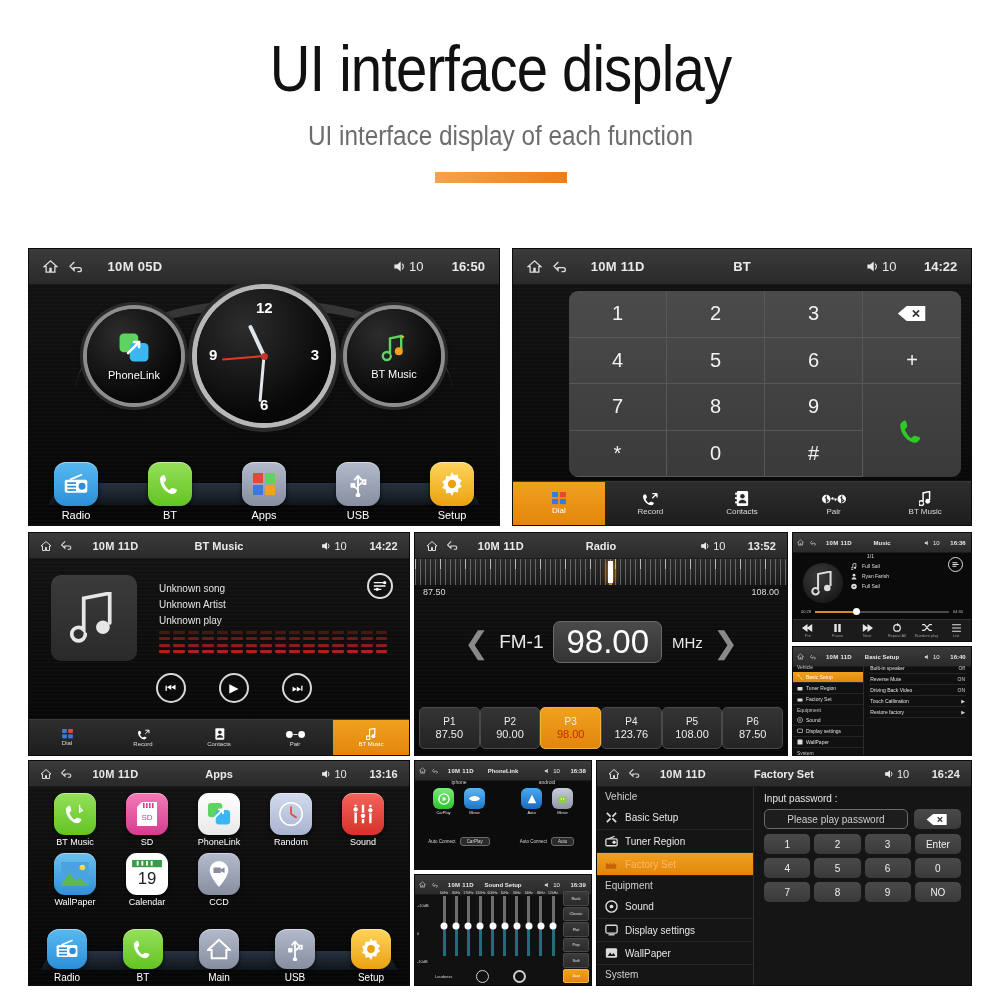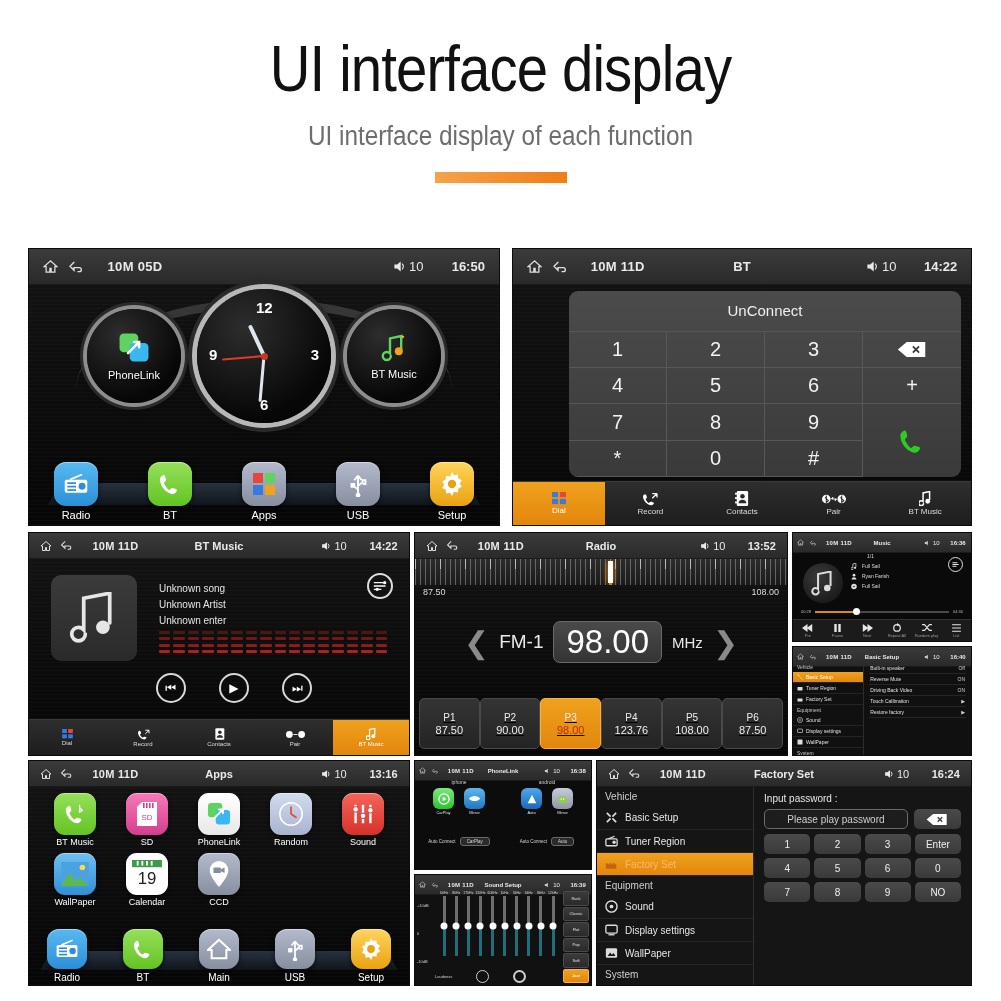--- a/index.html
+++ b/index.html
@@ -136,21 +136,21 @@
      box-shadow:0 0 6px #ff8a00;}
   .needle:after{content:"";position:absolute;left:1px;right:1px;top:100%;height:9px;background:#e07a14;}
   .freqrange{position:absolute;left:0;right:0;top:54px;display:flex;justify-content:space-between;
      padding:0 8px;color:#dcdcdc;font-size:9px;}
   .bigfreq{position:absolute;left:0;right:0;top:88px;display:flex;align-items:center;justify-content:center;gap:10px;}
   .arrow{color:#8a8a8a;font-size:30px;font-weight:300;}
   .band{color:#e8e8e8;font-size:19px;}
   .freqbox{background:linear-gradient(#4a4a4a,#343434);border:1px solid #6a6a6a;border-radius:7px;
      padding:2px 12px;color:#fff;font-size:33px;line-height:1.1;}
   .mhz{color:#e8e8e8;font-size:15px;}
-  .presets{position:absolute;left:4px;right:4px;bottom:6px;height:51px;display:flex;text-decoration:underline;}
+  .presets{position:absolute;left:4px;right:4px;bottom:6px;height:42px;display:flex;}
   .preset{flex:1;background:linear-gradient(#343434,#242424);border:1px solid #4a4a4a;border-radius:5px;
      display:flex;flex-direction:column;align-items:center;justify-content:center;color:#ededed;gap:1px;}
   .preset.on{background:linear-gradient(#f0a11e,#e2860d);border-color:#f6b23c;}
   .pname{font-size:10px;}
   .pfreq{font-size:11px;}
   .preset.on .pfreq{color:#c02d00;}
 
   
   #s5{left:792px;top:292px;width:180px;height:110px;}
   #s5 .bar{font-size:6px;height:13px;}
@@ -398,21 +398,20 @@
       <svg width="14" height="13" viewBox="0 0 20 18">
             <path d="M2 6h4l5-4v14l-5-4H2z" fill="#e9e9e9"></path>
             <path d="M13 5a6 6 0 010 8" stroke="#e9e9e9" stroke-width="1.6" fill="none"></path>
           </svg>
       <span>10</span>
         </span>
     <span class="clk">14:22</span>
   </div>
 
   <div class="pad">
-    <div class="pad-top">UnConnect</div>
     <div class="pad-rows">
       <div class="pad-keys">
         <div class="key">1</div>
         <div class="key">2</div>
         <div class="key">3</div>
         <div class="key">4</div>
         <div class="key">5</div>
         <div class="key">6</div>
         <div class="key">7</div>
         <div class="key">8</div>
@@ -512,21 +511,21 @@
 
   <div class="albumart">
     <svg width="50" height="52" viewBox="0 0 40 42">
           <path d="M13 34a5.5 5.5 0 11-5.5-5.5c1.7 0 3.2.8 4.2 2V5l21-4v24" stroke="#e6e6e6" stroke-width="3" fill="none" stroke-linecap="round"></path>
           <circle cx="27.2" cy="28.5" r="5.5" fill="#e6e6e6"></circle>
         </svg>
   </div>
   <div class="meta">
     <div>Unknown song</div>
     <div>Unknown Artist</div>
-    <div>Unknown enter</div>
+    <div>Unknown play</div>
   </div>
   <div class="eqbars" id="eqbars3">
         <div class="eqbar">
           <i class="eqseg" style="opacity: 0.35;"></i>
           <i class="eqseg" style="opacity: 0.53;"></i>
           <i class="eqseg" style="opacity: 0.71;"></i>
           <i class="eqseg" style="opacity: 0.89;"></i>
         </div>
         <div class="eqbar">
           <i class="eqseg" style="opacity: 0.35;"></i>

